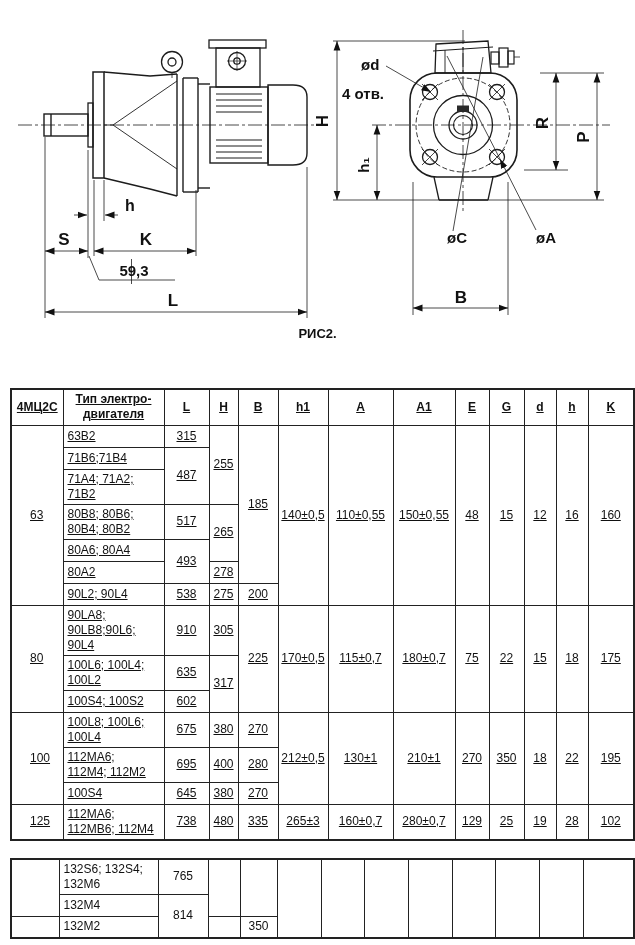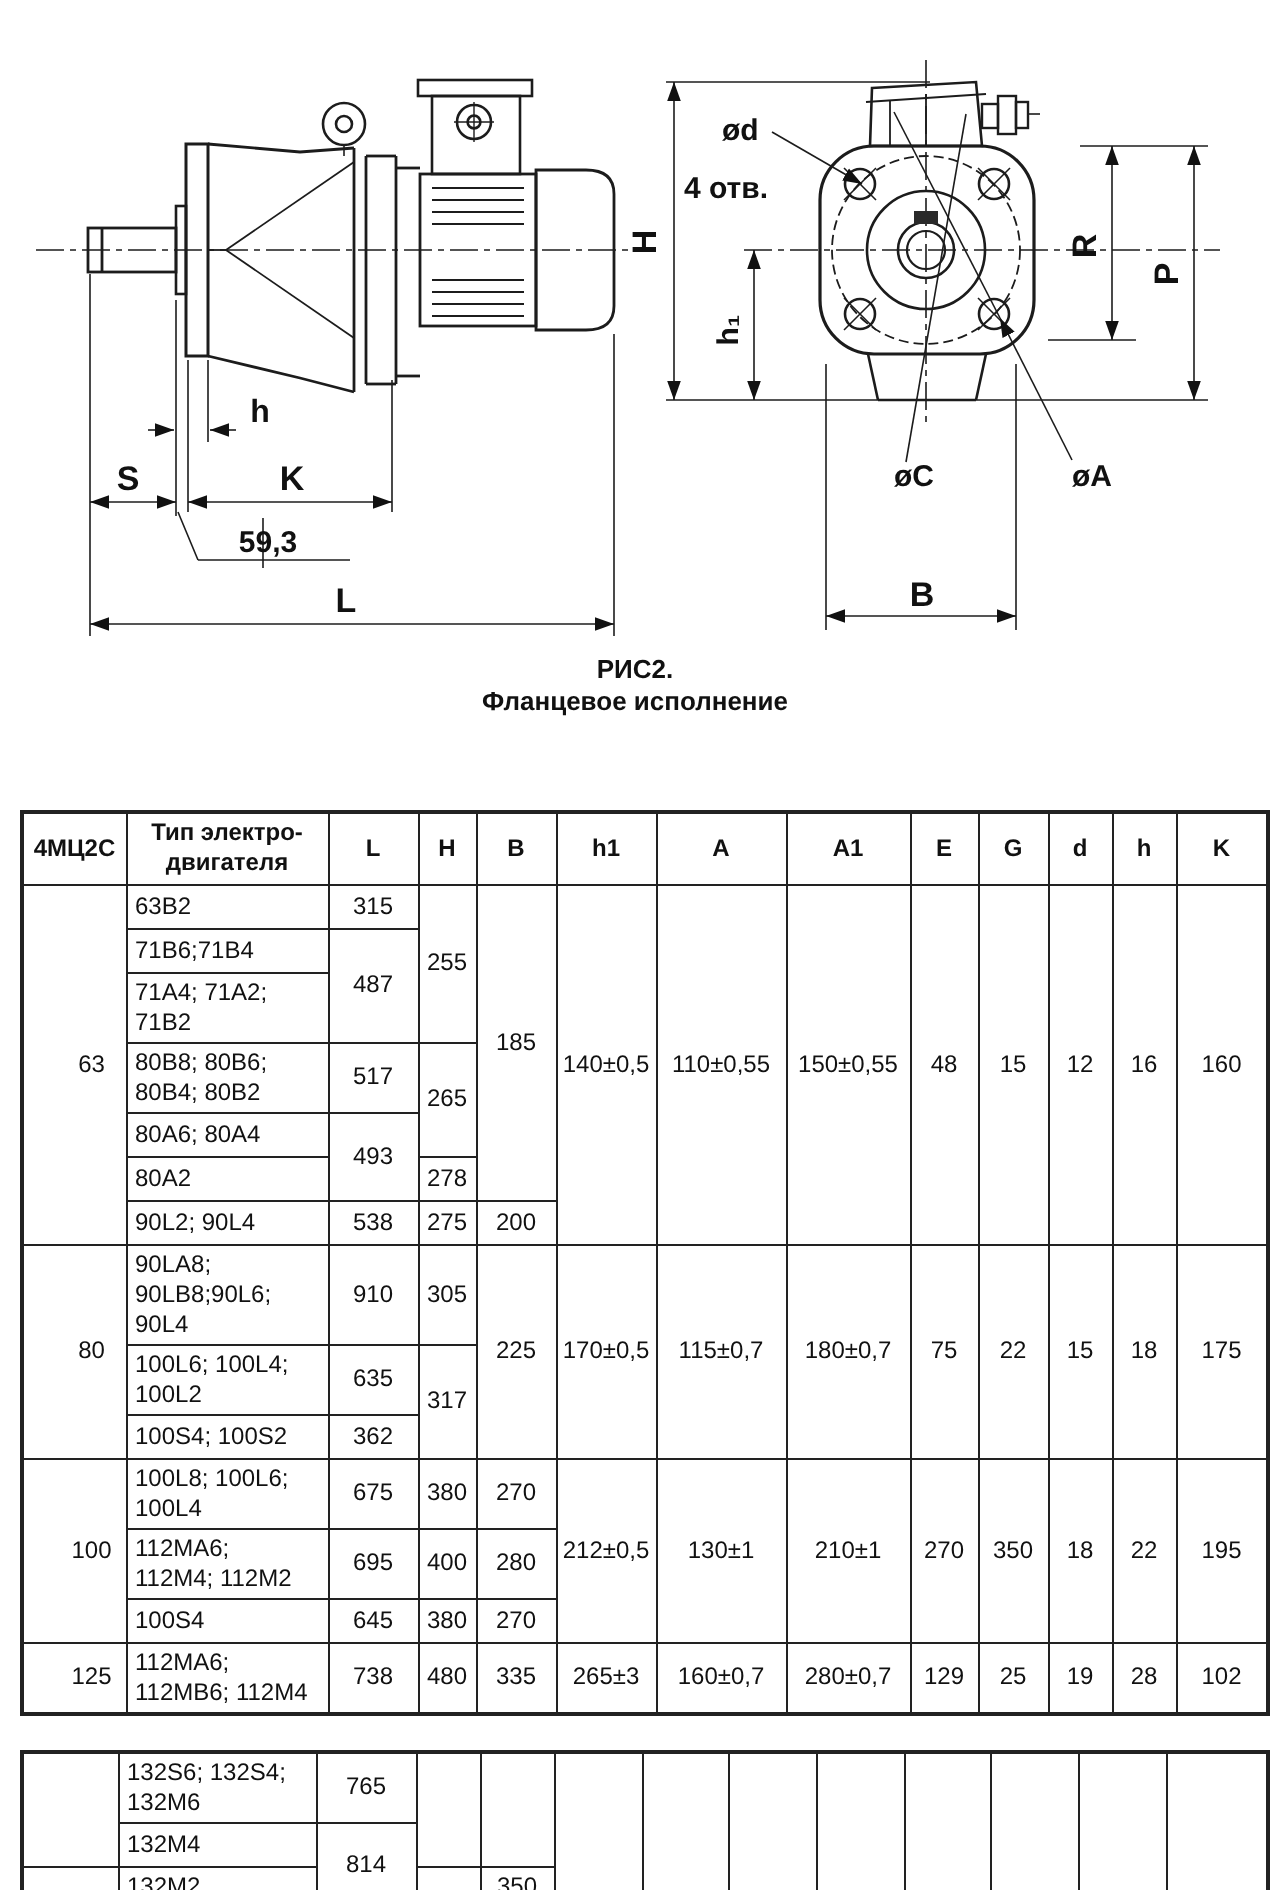--- a/index.html
+++ b/index.html
@@ -1,27 +1,27 @@
 <!DOCTYPE html>
 <html><head>
 <meta charset="utf-8">
 <style>
   html,body{margin:0;padding:0;background:#fff;}
   body{width:635px;height:945px;overflow:hidden;font-family:"Liberation Sans",sans-serif;}
   .figure{width:635px;position:relative;}
   .caption{width:635px;text-align:center;font-weight:bold;font-size:13px;line-height:16px;color:#111;}
   .dims{font-weight:bold;fill:#111;}
   table{border-collapse:collapse;table-layout:fixed;margin-left:10px;font-size:12px;color:#111;}
-  #t1{width:623px;margin-top:46px;border:2px solid #222;}
+  #t1{width:623px;margin-top:46px;border:2px solid #222;text-decoration:underline;}
   #t2{width:623px;margin-top:17px;border:2px solid #222;}
   td,th{border:1.4px solid #222;text-align:center;vertical-align:middle;padding:2px 1px;
         white-space:pre-line;line-height:15px;overflow:hidden;}
   th{font-weight:bold;}
   td.t{text-align:left;padding-left:4px;margin-left:28px;}
-  td.g{text-align:center;padding-left:18px;}
+  td.g{text-align:left;padding-left:18px;}
   tr.h1r{height:22px;} tr.h2r{height:33px;} tr.h3r{height:45px;} tr.hhr{height:36px;}
 </style>
 </head>
 <body>
 
 <div class="figure">
 <svg width="635" height="322" viewBox="0 0 635 322">
   <defs>
     <marker id="arr" viewBox="0 0 10 8" markerWidth="10" markerHeight="8" refX="9.5" refY="4" orient="auto-start-reverse" markerUnits="userSpaceOnUse">
       <path d="M0,0.6 L9.5,4 L0,7.4 Z" fill="#111"></path>
@@ -196,21 +196,20 @@
   <text class="dims" font-size="15" text-anchor="middle" transform="rotate(-90 369 165)" x="369" y="165">h₁</text>
   <text class="dims" font-size="17" text-anchor="middle" transform="rotate(-90 548 123)" x="548" y="123">R</text>
   <text class="dims" font-size="17" text-anchor="middle" transform="rotate(-90 589 137)" x="589" y="137">P</text>
   <text class="dims" x="447" y="243" font-size="15">øC</text>
   <text class="dims" x="536" y="243" font-size="15">øA</text>
   <text class="dims" x="461" y="303" font-size="17" text-anchor="middle">B</text>
 </svg>
 
 <div class="caption">
   <div>РИС2.</div>
-  <div>Фланцевое исполнение</div>
 </div>
 </div>
 
 <table id="t1">
   <colgroup>
     <col style="width:52px">
       <col style="width:101px">
       <col style="width:45px">
       <col style="width:29px">
     <col style="width:40px">
@@ -301,21 +300,21 @@
     <td rowspan="3">175</td>
   </tr>
   <tr class="h2r">
     <td class="t">100L6; 100L4;
 100L2</td>
     <td>635</td>
     <td rowspan="2">317</td>
   </tr>
   <tr class="h1r">
     <td class="t">100S4; 100S2</td>
-    <td>362</td>
+    <td>602</td>
   </tr>
   <tr class="h2r">
     <td class="g" rowspan="3">100</td>
     <td class="t">100L8; 100L6;
 100L4</td>
     <td>675</td>
     <td>380</td>
     <td>270</td>
     <td rowspan="3">212±0,5</td>
     <td rowspan="3">130±1</td>

